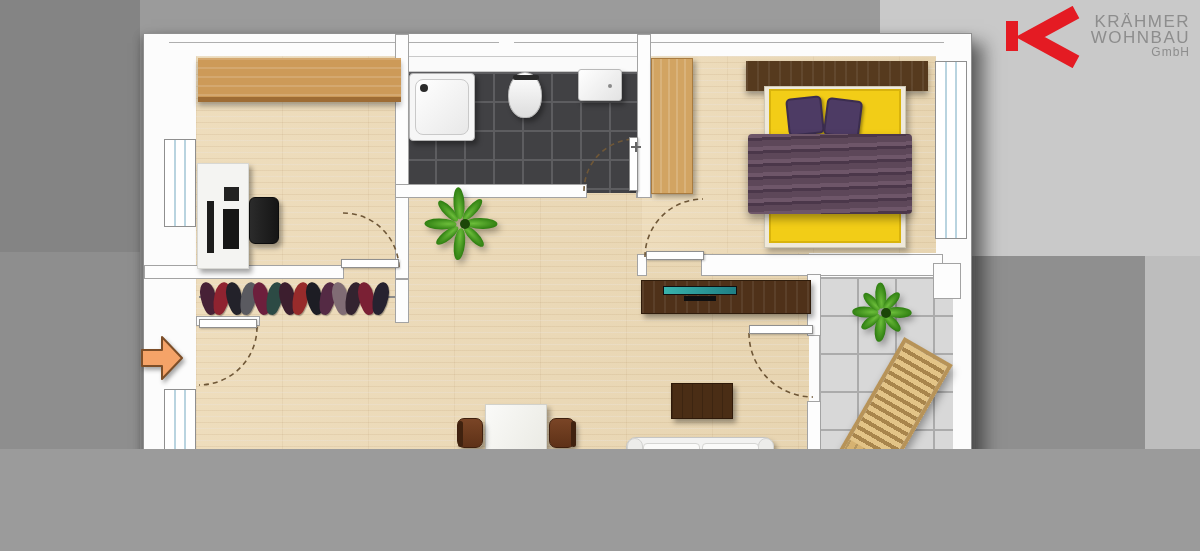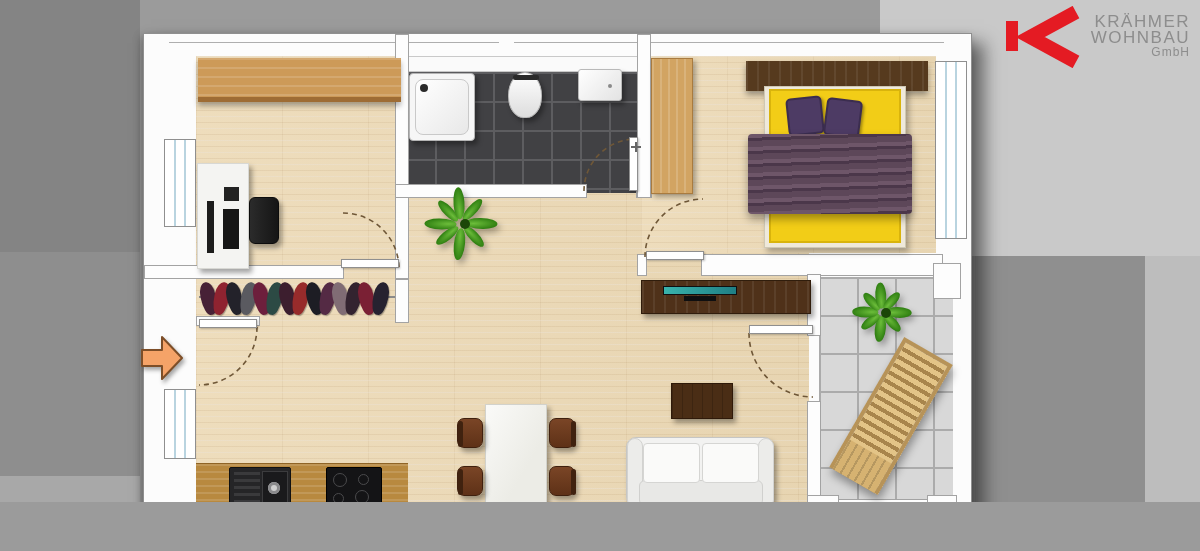--- a/index.html
+++ b/index.html
@@ -1,16 +1,16 @@
 <!DOCTYPE html>
 <html><head>
 <meta charset="utf-8">
 <style>
   html,body{margin:0;padding:0;background:#9b9b9b;font-family:"Liberation Sans",sans-serif;}
-  #stage{position:relative;width:1200px;height:502px;overflow:hidden;background:#9b9b9b;}
+  #stage{position:relative;width:1200px;height:449px;overflow:hidden;background:#9b9b9b;}
   .a{position:absolute;box-sizing:border-box;}
   
   .patch{position:absolute;}
   
   #plan{position:absolute;left:143px;top:33px;width:827px;height:492px;background:#fcfcfc;
         border:1px solid #8f8f8f;box-shadow:10px 12px 16px 2px rgba(20,20,20,.55),-2px 3px 8px rgba(0,0,0,.25);}
   .wall{position:absolute;background:#fdfdfd;border:1px solid #a3a3a3;box-sizing:border-box;}
   .wline{position:absolute;background:#aeaeae;}
   .win{position:absolute;background:#ffffff;border:1px solid #8f8f8f;box-sizing:border-box;display:flex;justify-content:space-evenly;}
   .win i{display:block;width:2px;height:auto;background:#b9d4e0;}

